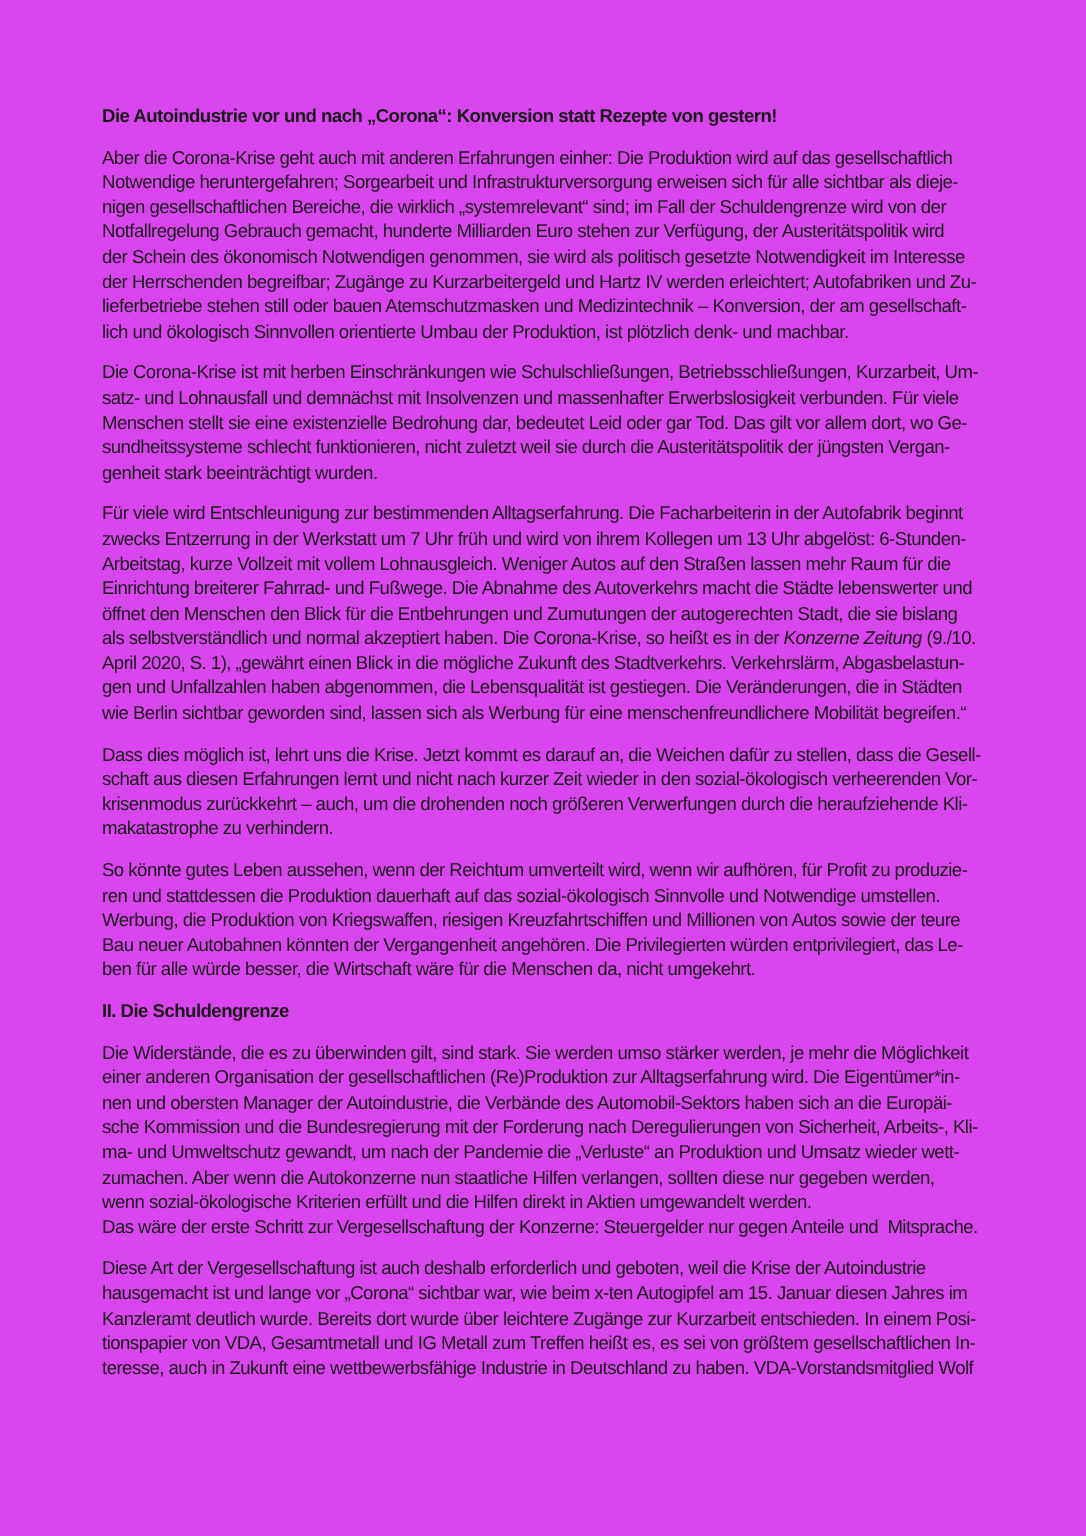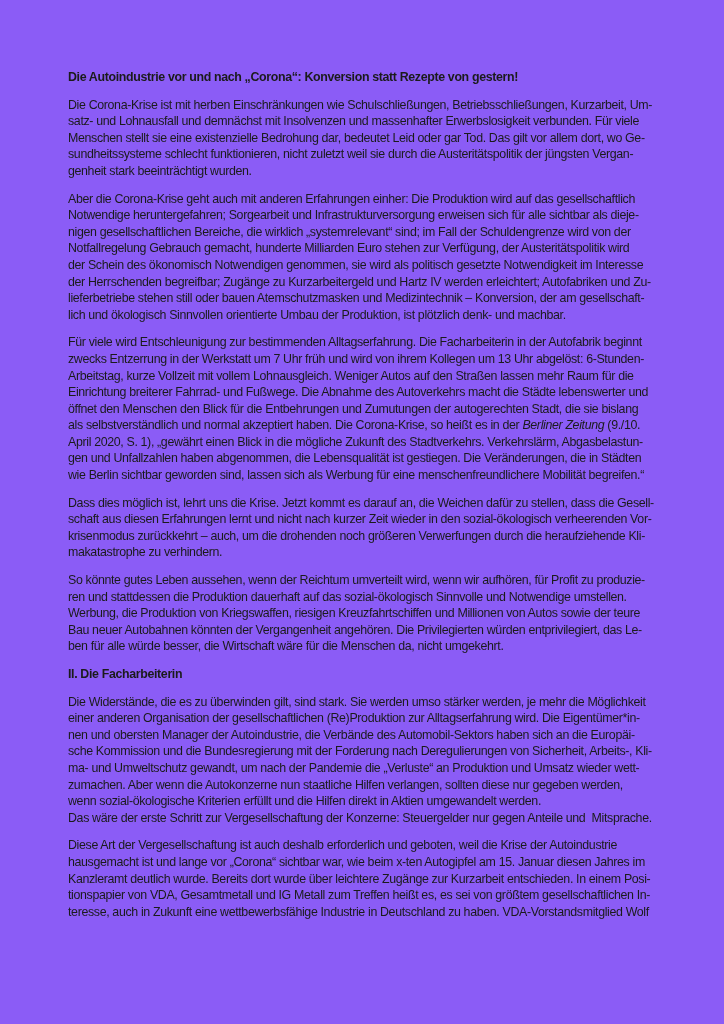--- a/index.html
+++ b/index.html
@@ -14,21 +14,21 @@
     font-family: "Liberation Sans", sans-serif;
     color: #1b1b1b;
     overflow: hidden;
   }
   .page {
     position: absolute;
     top: 0;
     left: 0;
     width: 724px;
     height: 1024px;
-    background: #8b5cf6;
+    background: #d946ef;
   }
   .content {
     position: absolute;
     left: 68px;
     top: 69px;
     width: 648px;
   }
   .doc-title,
   .doc-heading {
     font-weight: bold;
@@ -51,57 +51,57 @@
 </style>
 </head>
 <body>
 
 <div class="page">
   <div class="content">
 
     <div class="doc-title">Die Autoindustrie vor und nach „Corona“: Konversion statt Rezepte von gestern!</div>
 
 
-    <p class="para">Die Corona-Krise ist mit herben Einschränkungen wie Schulschließungen, Betriebsschließungen, Kurzarbeit, Um-
-satz- und Lohnausfall und demnächst mit Insolvenzen und massenhafter Erwerbslosigkeit verbunden. Für viele
-Menschen stellt sie eine existenzielle Bedrohung dar, bedeutet Leid oder gar Tod. Das gilt vor allem dort, wo Ge-
-sundheitssysteme schlecht funktionieren, nicht zuletzt weil sie durch die Austeritätspolitik der jüngsten Vergan-
-genheit stark beeinträchtigt wurden.</p>
-
     <p class="para">Aber die Corona-Krise geht auch mit anderen Erfahrungen einher: Die Produktion wird auf das gesellschaftlich
 Notwendige heruntergefahren; Sorgearbeit und Infrastrukturversorgung erweisen sich für alle sichtbar als dieje-
 nigen gesellschaftlichen Bereiche, die wirklich „systemrelevant“ sind; im Fall der Schuldengrenze wird von der
 Notfallregelung Gebrauch gemacht, hunderte Milliarden Euro stehen zur Verfügung, der Austeritätspolitik wird
 der Schein des ökonomisch Notwendigen genommen, sie wird als politisch gesetzte Notwendigkeit im Interesse
 der Herrschenden begreifbar; Zugänge zu Kurzarbeitergeld und Hartz IV werden erleichtert; Autofabriken und Zu-
 lieferbetriebe stehen still oder bauen Atemschutzmasken und Medizintechnik – Konversion, der am gesellschaft-
 lich und ökologisch Sinnvollen orientierte Umbau der Produktion, ist plötzlich denk- und machbar.</p>
 
+    <p class="para">Die Corona-Krise ist mit herben Einschränkungen wie Schulschließungen, Betriebsschließungen, Kurzarbeit, Um-
+satz- und Lohnausfall und demnächst mit Insolvenzen und massenhafter Erwerbslosigkeit verbunden. Für viele
+Menschen stellt sie eine existenzielle Bedrohung dar, bedeutet Leid oder gar Tod. Das gilt vor allem dort, wo Ge-
+sundheitssysteme schlecht funktionieren, nicht zuletzt weil sie durch die Austeritätspolitik der jüngsten Vergan-
+genheit stark beeinträchtigt wurden.</p>
+
     <p class="para"><span>Für viele wird Entschleunigung zur bestimmenden Alltagserfahrung. Die Facharbeiterin in der Autofabrik beginnt
 zwecks Entzerrung in der Werkstatt um 7 Uhr früh und wird von ihrem Kollegen um 13 Uhr abgelöst: 6-Stunden-
 Arbeitstag, kurze Vollzeit mit vollem Lohnausgleich. Weniger Autos auf den Straßen lassen mehr Raum für die
 Einrichtung breiterer Fahrrad- und Fußwege. Die Abnahme des Autoverkehrs macht die Städte lebenswerter und
 öffnet den Menschen den Blick für die Entbehrungen und Zumutungen der autogerechten Stadt, die sie bislang
-als selbstverständlich und normal akzeptiert haben. Die Corona-Krise, so heißt es in der </span><em>Berliner Zeitung</em><span> (9./10.
+als selbstverständlich und normal akzeptiert haben. Die Corona-Krise, so heißt es in der </span><em>Konzerne Zeitung</em><span> (9./10.
 April 2020, S. 1), „gewährt einen Blick in die mögliche Zukunft des Stadtverkehrs. Verkehrslärm, Abgasbelastun-
 gen und Unfallzahlen haben abgenommen, die Lebensqualität ist gestiegen. Die Veränderungen, die in Städten
 wie Berlin sichtbar geworden sind, lassen sich als Werbung für eine menschenfreundlichere Mobilität begreifen.“</span></p>
 
     <p class="para">Dass dies möglich ist, lehrt uns die Krise. Jetzt kommt es darauf an, die Weichen dafür zu stellen, dass die Gesell-
 schaft aus diesen Erfahrungen lernt und nicht nach kurzer Zeit wieder in den sozial-ökologisch verheerenden Vor-
 krisenmodus zurückkehrt – auch, um die drohenden noch größeren Verwerfungen durch die heraufziehende Kli-
 makatastrophe zu verhindern.</p>
 
     <p class="para">So könnte gutes Leben aussehen, wenn der Reichtum umverteilt wird, wenn wir aufhören, für Profit zu produzie-
 ren und stattdessen die Produktion dauerhaft auf das sozial-ökologisch Sinnvolle und Notwendige umstellen.
 Werbung, die Produktion von Kriegswaffen, riesigen Kreuzfahrtschiffen und Millionen von Autos sowie der teure
 Bau neuer Autobahnen könnten der Vergangenheit angehören. Die Privilegierten würden entprivilegiert, das Le-
 ben für alle würde besser, die Wirtschaft wäre für die Menschen da, nicht umgekehrt.</p>
 
-    <div class="doc-heading">II. Die Facharbeiterin</div>
+    <div class="doc-heading">II. Die Schuldengrenze</div>
 
     <p class="para">Die Widerstände, die es zu überwinden gilt, sind stark. Sie werden umso stärker werden, je mehr die Möglichkeit
 einer anderen Organisation der gesellschaftlichen (Re)Produktion zur Alltagserfahrung wird. Die Eigentümer*in-
 nen und obersten Manager der Autoindustrie, die Verbände des Automobil-Sektors haben sich an die Europäi-
 sche Kommission und die Bundesregierung mit der Forderung nach Deregulierungen von Sicherheit, Arbeits-, Kli-
 ma- und Umweltschutz gewandt, um nach der Pandemie die „Verluste“ an Produktion und Umsatz wieder wett-
 zumachen. Aber wenn die Autokonzerne nun staatliche Hilfen verlangen, sollten diese nur gegeben werden,
 wenn sozial-ökologische Kriterien erfüllt und die Hilfen direkt in Aktien umgewandelt werden.
 Das wäre der erste Schritt zur Vergesellschaftung der Konzerne: Steuergelder nur gegen Anteile und  Mitsprache.</p>
 

